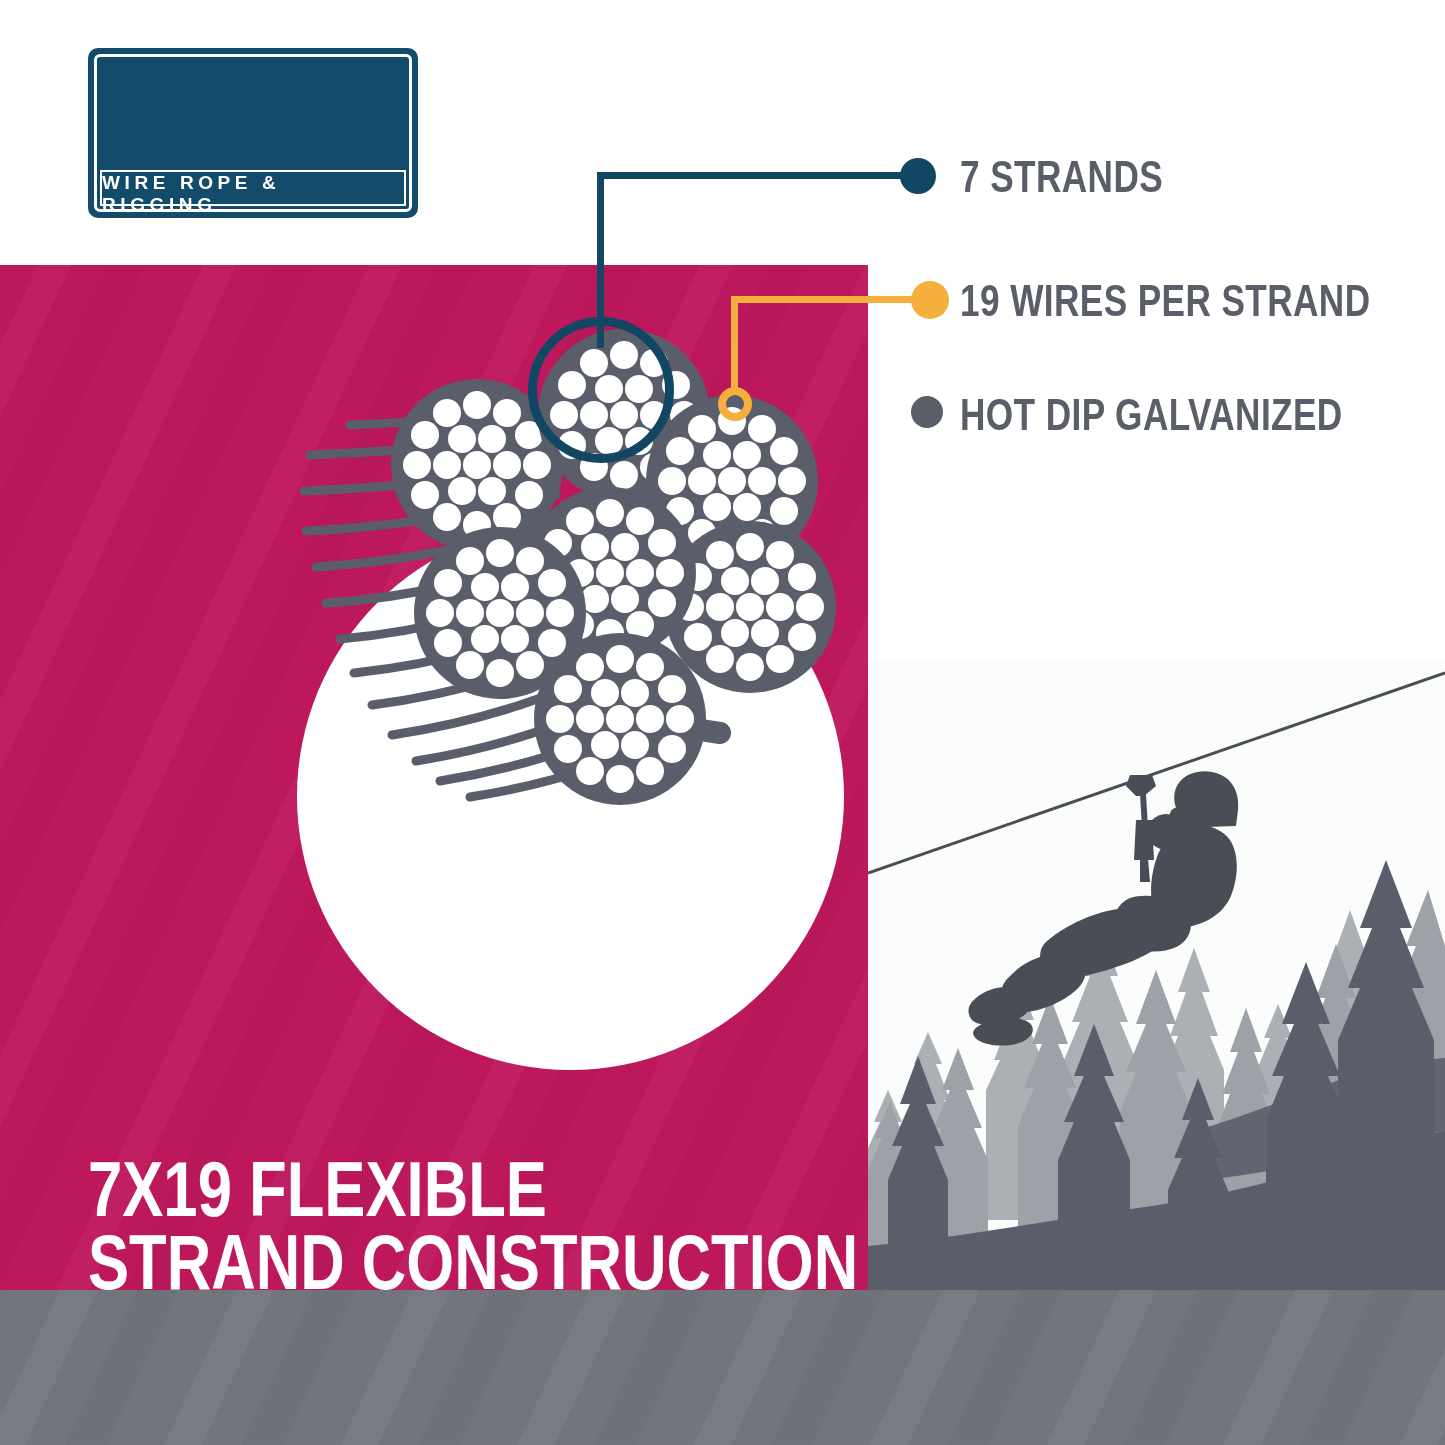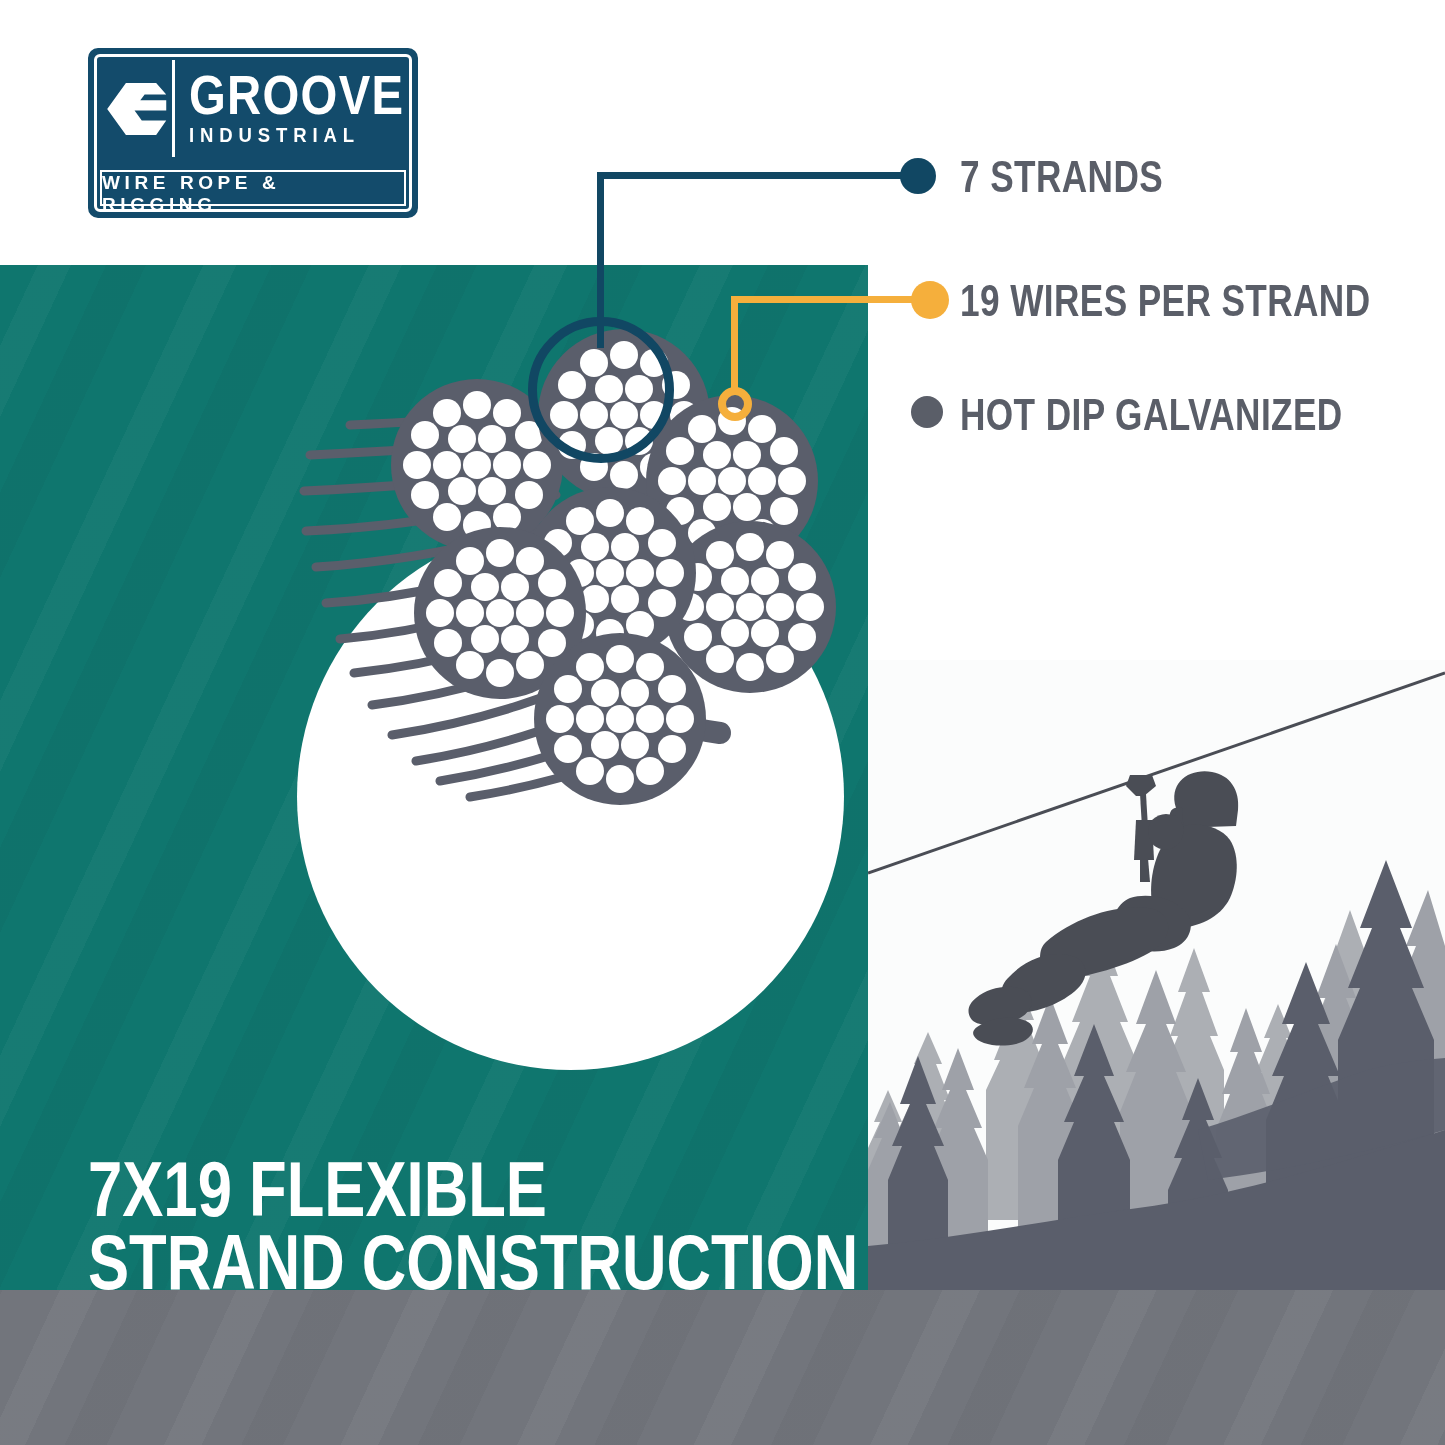--- a/index.html
+++ b/index.html
@@ -19,21 +19,21 @@
   .logo-words{flex:1;display:flex;flex-direction:column;justify-content:center;padding-left:14px;}
   .logo-groove{color:#fff;font-weight:bold;font-size:55px;line-height:.92;letter-spacing:1.5px;
                transform:scaleX(.86);transform-origin:left center;font-family:"Liberation Sans",sans-serif;}
   .logo-industrial{color:#fff;font-weight:bold;font-size:19.5px;letter-spacing:6.2px;margin-top:4px;
                transform:scaleX(.95);transform-origin:left center;}
   .logo-botband{position:absolute;left:12px;bottom:12px;right:12px;height:36px;border:2px solid #ffffff;
                box-sizing:border-box;display:flex;align-items:flex-start;justify-content:center;}
   .logo-tagline{color:#fff;font-weight:bold;font-size:19px;letter-spacing:4.6px;}
 
   
-  .blue-panel{position:absolute;left:0;top:265px;width:868px;height:1025px;background:#0f766e;overflow:hidden;}
+  .blue-panel{position:absolute;left:0;top:265px;width:868px;height:1025px;background:#be185d;overflow:hidden;}
   .blue-stripes{position:absolute;inset:-200px;
      background:repeating-linear-gradient(115deg,
         rgba(255,255,255,0.035) 0px, rgba(255,255,255,0.035) 30px,
         rgba(255,255,255,0.0) 30px, rgba(255,255,255,0.0) 62px,
         rgba(0,0,0,0.030) 62px, rgba(0,0,0,0.030) 98px,
         rgba(255,255,255,0.0) 98px, rgba(255,255,255,0.0) 150px);}
   .white-circle{position:absolute;left:297px;top:258px;width:547px;height:547px;border-radius:50%;
                 background:#ffffff;}
 
   
@@ -78,31 +78,20 @@
 </style>
 </head>
 <body>
 
 <div id="stage">
 
   <div class="logo-wrap">
     <div class="logo-outer"></div>
     <div class="logo-inner"></div>
 
-    <div class="logo-topband">
-      <div class="logo-mark">
-        <svg viewBox="0 0 100 100" aria-hidden="true">
-          <path d="M78 14 H36 L10 50 L36 86 H78 L92 66 H58 L48 52 H92 V38 H56 L62 30 H92 Z" fill="#ffffff"></path>
-        </svg>
-      </div>
-      <div class="logo-words">
-        <div class="logo-groove">GROOVE</div>
-        <div class="logo-industrial">INDUSTRIAL</div>
-      </div>
-    </div>
 
     <div class="logo-botband">
       <div class="logo-tagline">WIRE ROPE &amp; RIGGING</div>
     </div>
   </div>
 
   <div class="blue-panel">
     <div class="blue-stripes"></div>
     <div class="white-circle"></div>
 

